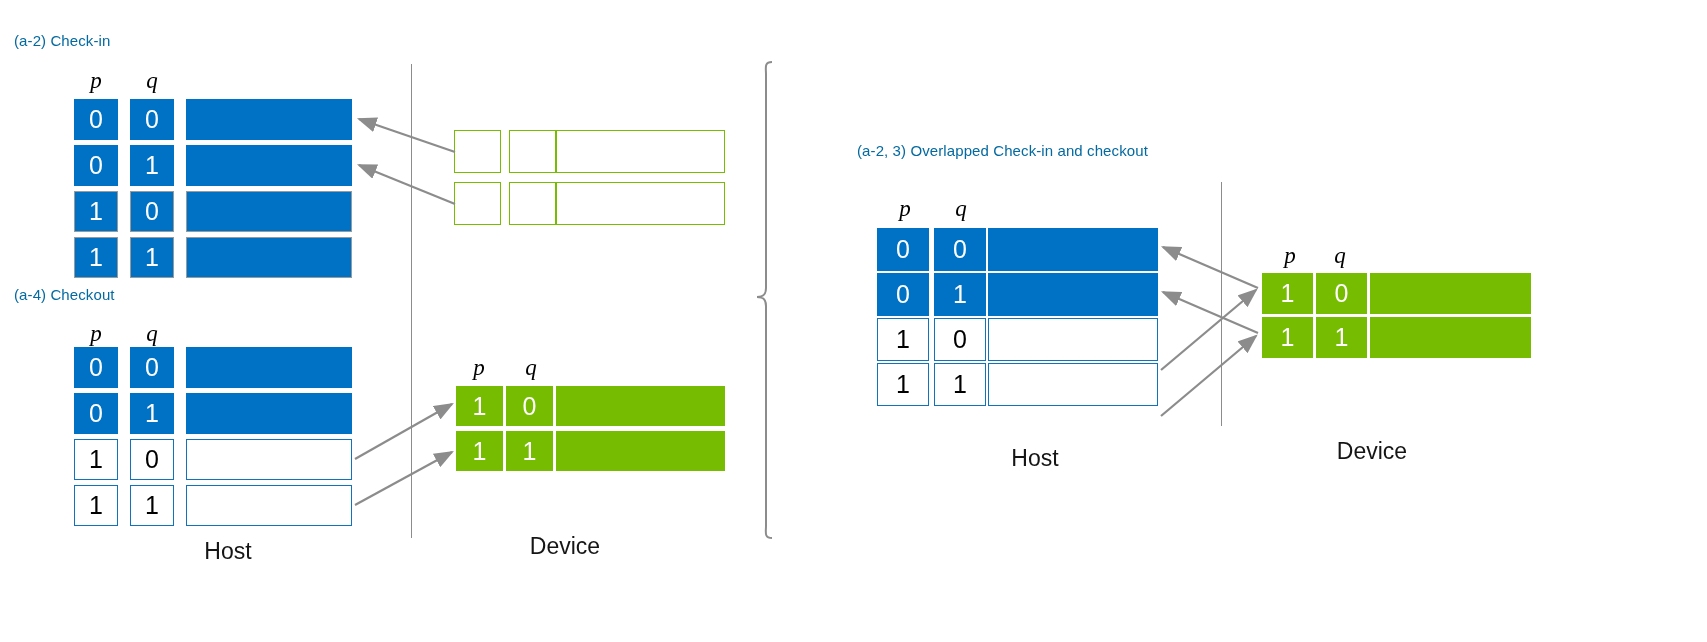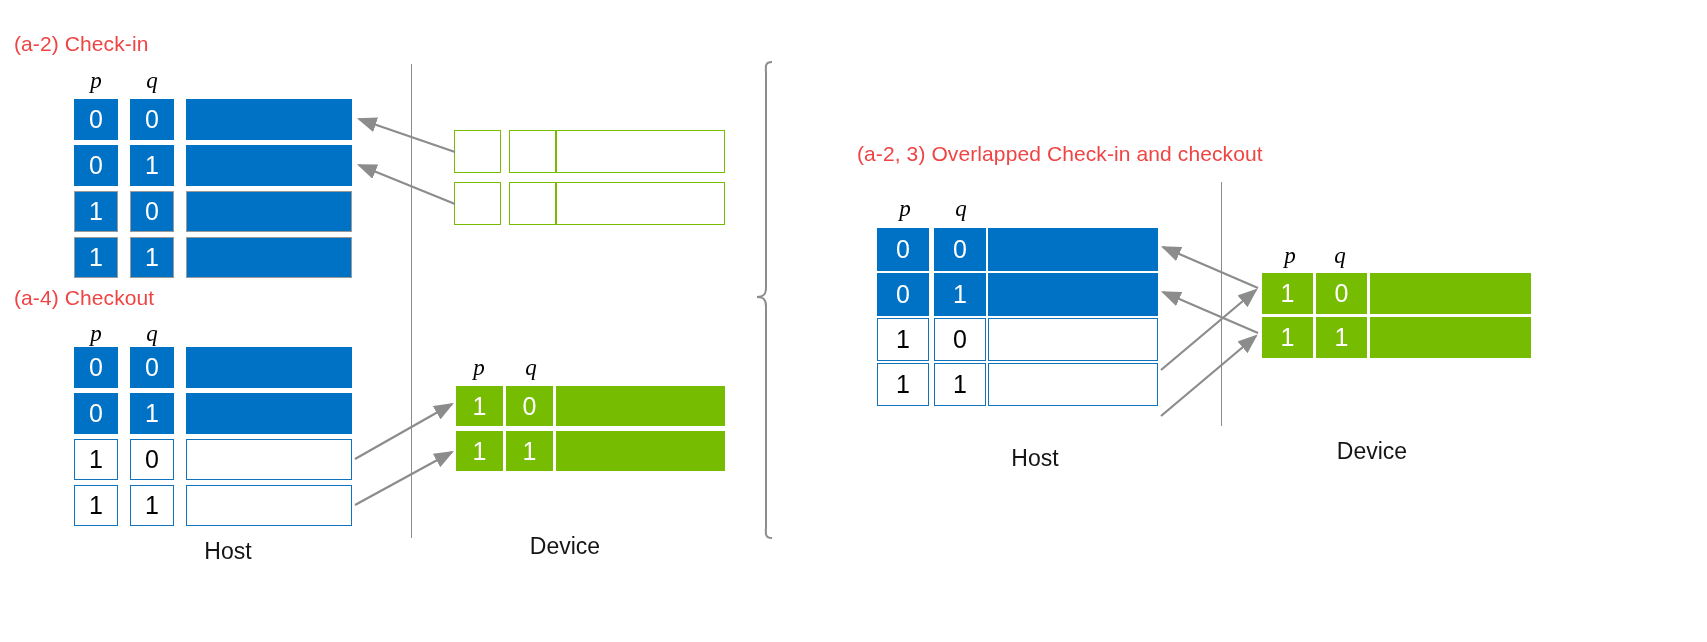--- a/index.html
+++ b/index.html
@@ -15,22 +15,22 @@
     position: relative;
     width: 1707px;
     height: 642px;
     background: #ffffff;
     overflow: hidden;
   }
   .abs { position: absolute; }
 
   
   .section-title {
-    font-size: 21px;
-    color: #ef4444;
+    font-size: 15px;
+    color: #0369a1;
     white-space: nowrap;
     letter-spacing: 0.1px;
   }
 
   
   .col-head {
     font-size: 23px;
     font-style: italic;
     font-family: "Liberation Serif", "DejaVu Serif", serif;
     color: #000000;

